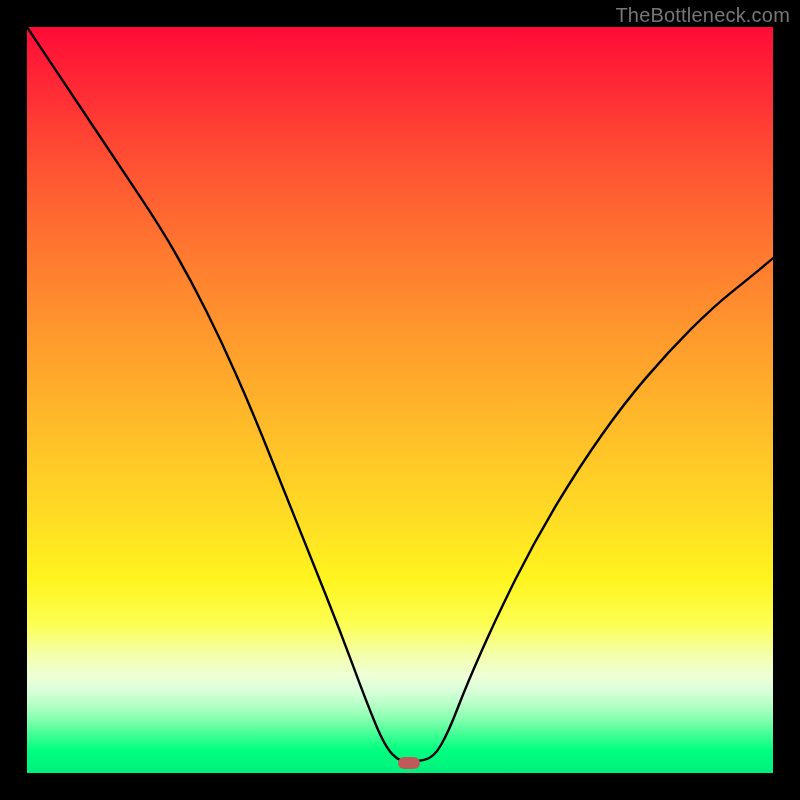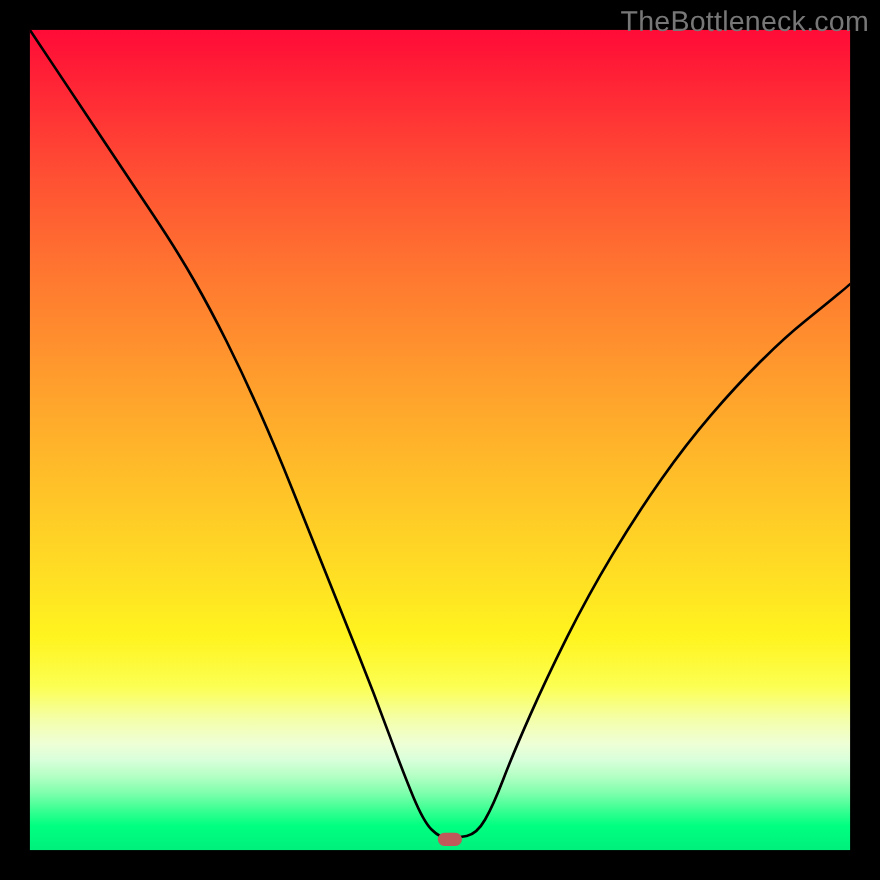--- a/index.html
+++ b/index.html
@@ -1,17 +1,17 @@
 <!DOCTYPE html>
 <html><head>
 <meta charset="utf-8">
 <style>
   * { margin: 0; padding: 0; box-sizing: border-box; }
   body { width: 800px; height: 800px; background: #000; position: relative; font-family: Arial, sans-serif; }
-  .watermark { position: absolute; right: 10px; top: 4px; color: #777; font-size: 26px; font-weight: 500; z-index: 10; letter-spacing: 0.2px; }
+  .watermark { position: absolute; right: 10px; top: 4px; color: #777; font-size: 20px; font-weight: 500; z-index: 10; letter-spacing: 0.2px; }
   .plot-area { position: absolute; left: 27px; top: 27px; width: 746px; height: 746px; overflow: hidden; }
   .gradient { position: absolute; inset: 0;
     background: linear-gradient(to bottom,
       #ff0b37 0%,
       #ff2236 6%,
       #ff5033 18%,
       #ff7830 30%,
       #ff9b2d 42%,
       #ffbd29 54%,
       #ffdd24 66%,

